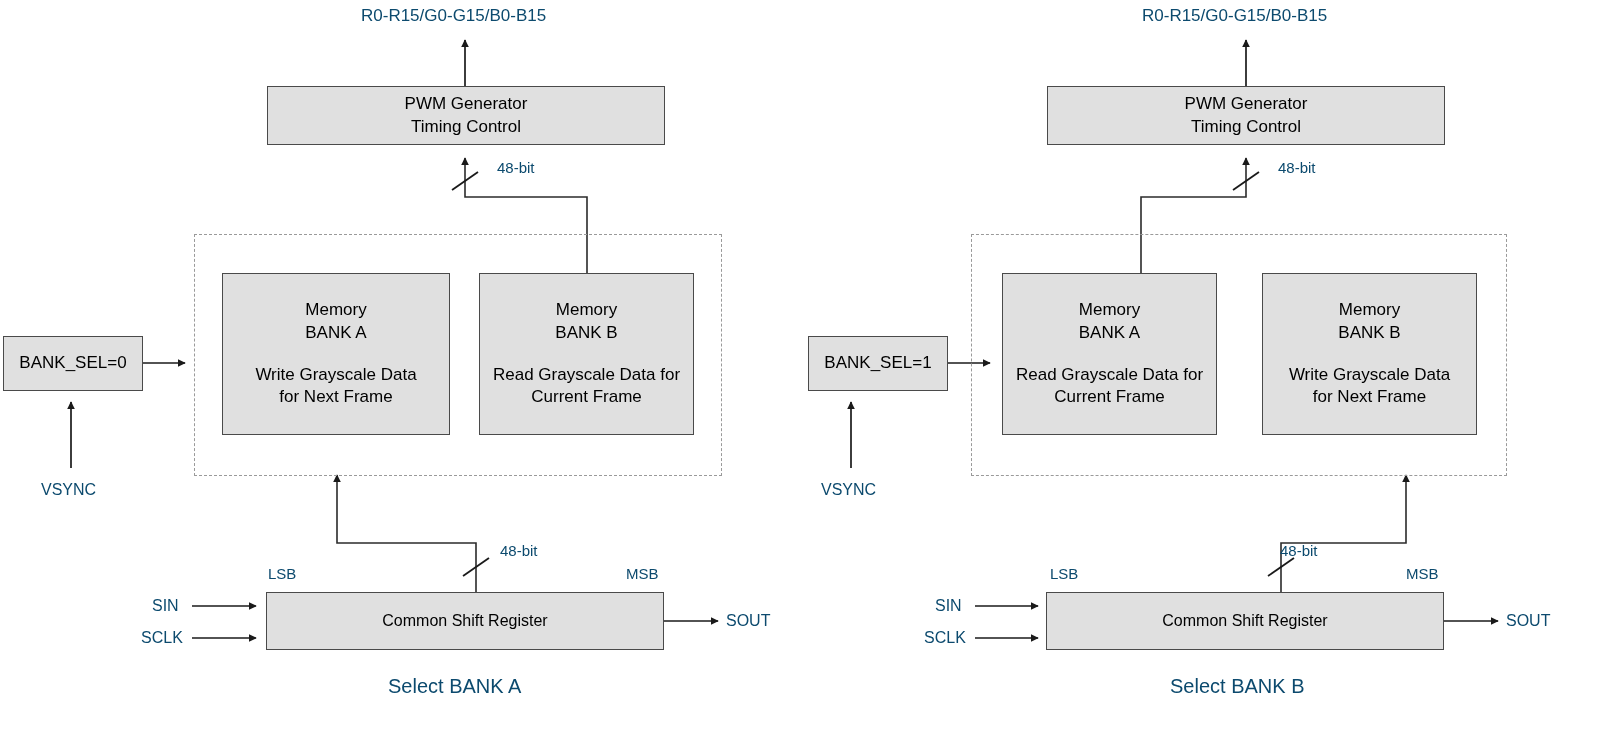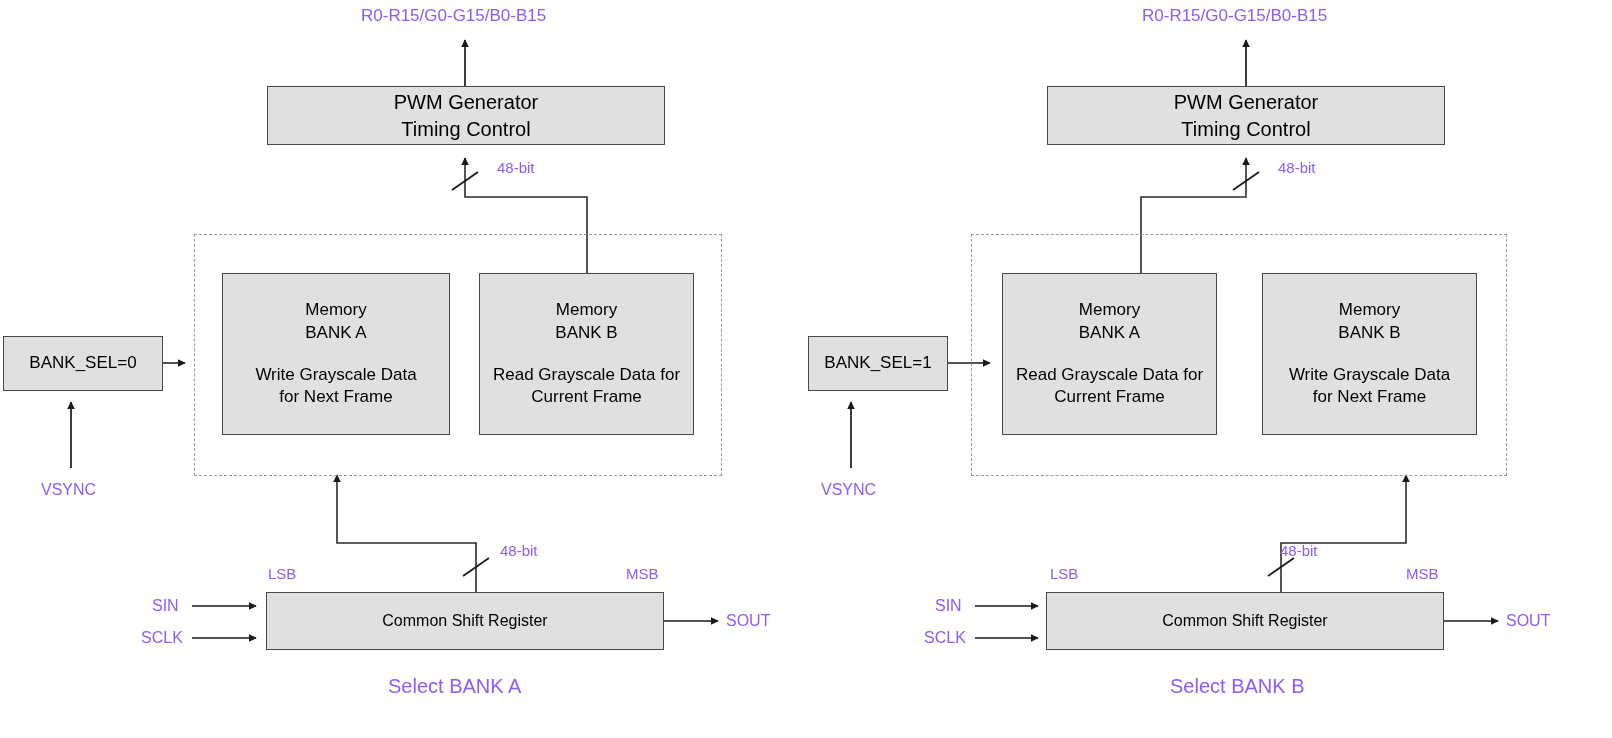--- a/index.html
+++ b/index.html
@@ -28,37 +28,37 @@
     flex-direction: column;
     align-items: center;
     justify-content: center;
     text-align: center;
     color: #000;
     line-height: 1.32;
   }
   .box .line { display: block; width: 100%; }
   .box .gap  { display: block; height: 20px; }
 
-  .pwm-box        { font-size: 20px; align-items: flex-end; }
+  .pwm-box        { font-size: 17px; align-items: flex-end; }
   .mem-box        { font-size: 17px; }
   .sel-box        { font-size: 17px; }
   .shift-box      { font-size: 16px; }
 
   
   .dashed-group {
     position: absolute;
     box-sizing: border-box;
     border: 1.2px dashed #9a9a9a;
     background: transparent;
   }
 
   
   .label {
     position: absolute;
-    color: #8b5cf6;
+    color: #0c4a6e;
     white-space: nowrap;
     line-height: 1;
   }
   .label-rgb     { font-size: 17px; }
   .label-bit     { font-size: 15px; }
   .label-pin     { font-size: 16px; }
   .label-sb      { font-size: 15px; }
   .label-caption { font-size: 20px; }
 
   
@@ -144,21 +144,21 @@
   </div>
 
   <div class="box mem-box" style="left:479px; top:273px; width:215px; height:162px;">
     <span class="line">Memory</span>
     <span class="line">BANK B</span>
     <span class="gap"></span>
     <span class="line">Read Grayscale Data for</span>
     <span class="line">Current Frame</span>
   </div>
 
-  <div class="box sel-box" style="left:3px; top:336px; width:160px; height:55px;">
+  <div class="box sel-box" style="left:3px; top:336px; width:140px; height:55px;">
     <span class="line">BANK_SEL=0</span>
   </div>
 
   <div class="label label-pin" style="left:41px; top:482px;">VSYNC</div>
 
   <div class="label label-bit" style="left:500px; top:543px;">48-bit</div>
 
   <div class="label label-sb" style="left:268px; top:566px;">LSB</div>
   <div class="label label-sb" style="left:626px; top:566px;">MSB</div>
 

